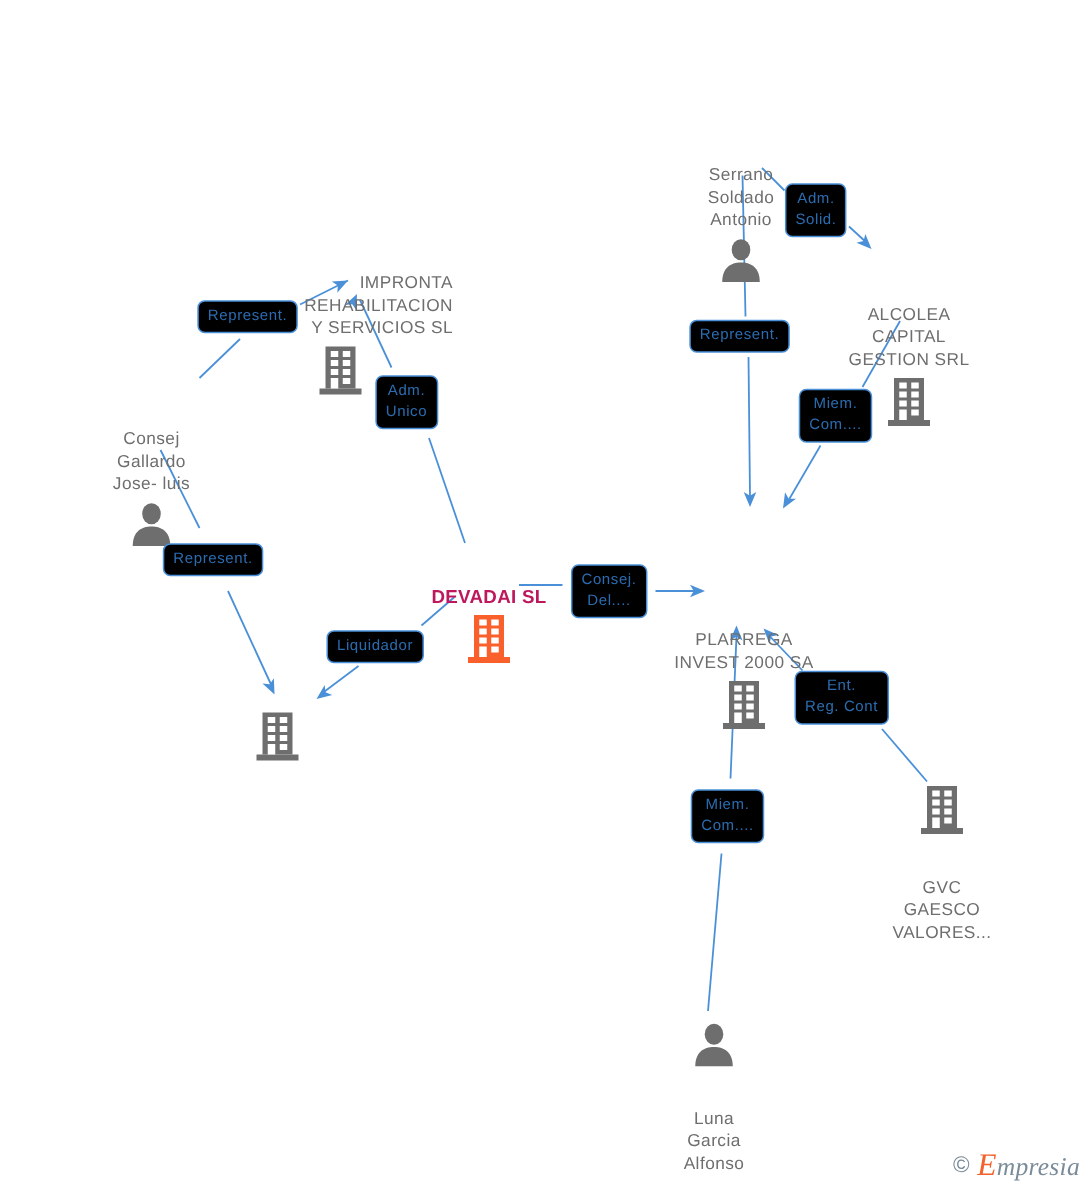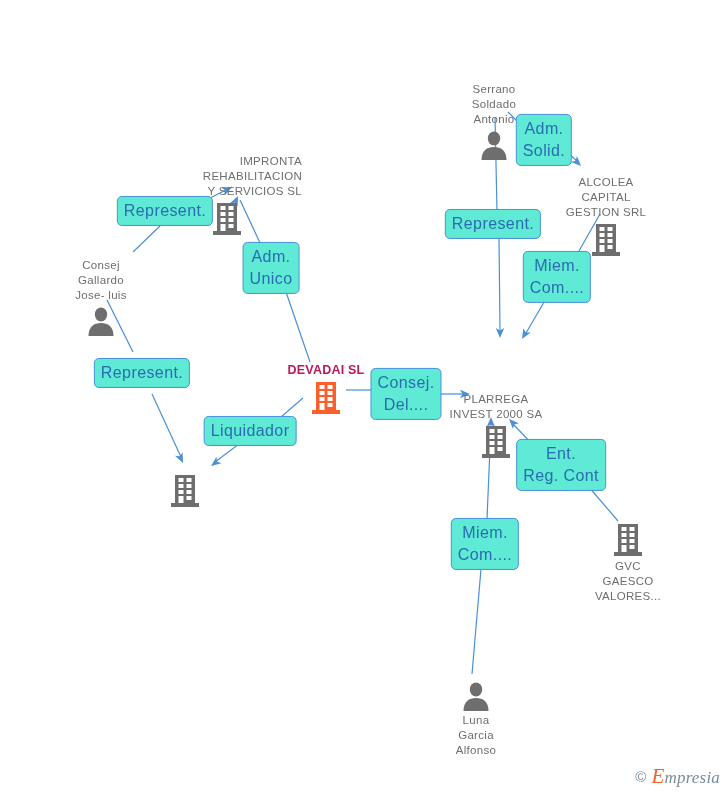--- a/index.html
+++ b/index.html
@@ -30,41 +30,42 @@
     width: 150px;
     margin-left: -75px;
     text-align: center;
     line-height: 1.30;
   }
   .node-label {
     font-size: 11.5px;
     color: #6e6e6e;
     letter-spacing: 0.3px;
     white-space: pre-line;
+    margin-top: 28px;
   }
   .node-label.central {
     color: #be185d;
     font-weight: bold;
     font-size: 12.5px;
     letter-spacing: 0.2px;
   }
   .node-icon {
     display: block;
     margin: 0 auto;
   }
   .node.label-above .node-icon { margin-top: 3px; }
   .node.label-below .node-icon { margin-bottom: 2px; }
 
   .edge-label {
     position: absolute;
-    background: #5eead4;
+    background: #000000;
     border: 1.3px solid #4a90d9;
     border-radius: 5px;
     color: #2b6cb0;
-    font-size: 16px;
+    font-size: 10px;
     line-height: 1.38;
     text-align: center;
     padding: 3px 6px 3px 6px;
     white-space: pre-line;
     letter-spacing: 0.4px;
     box-sizing: border-box;
     transform: translate(-50%, -50%);
   }
 
   #watermark {

